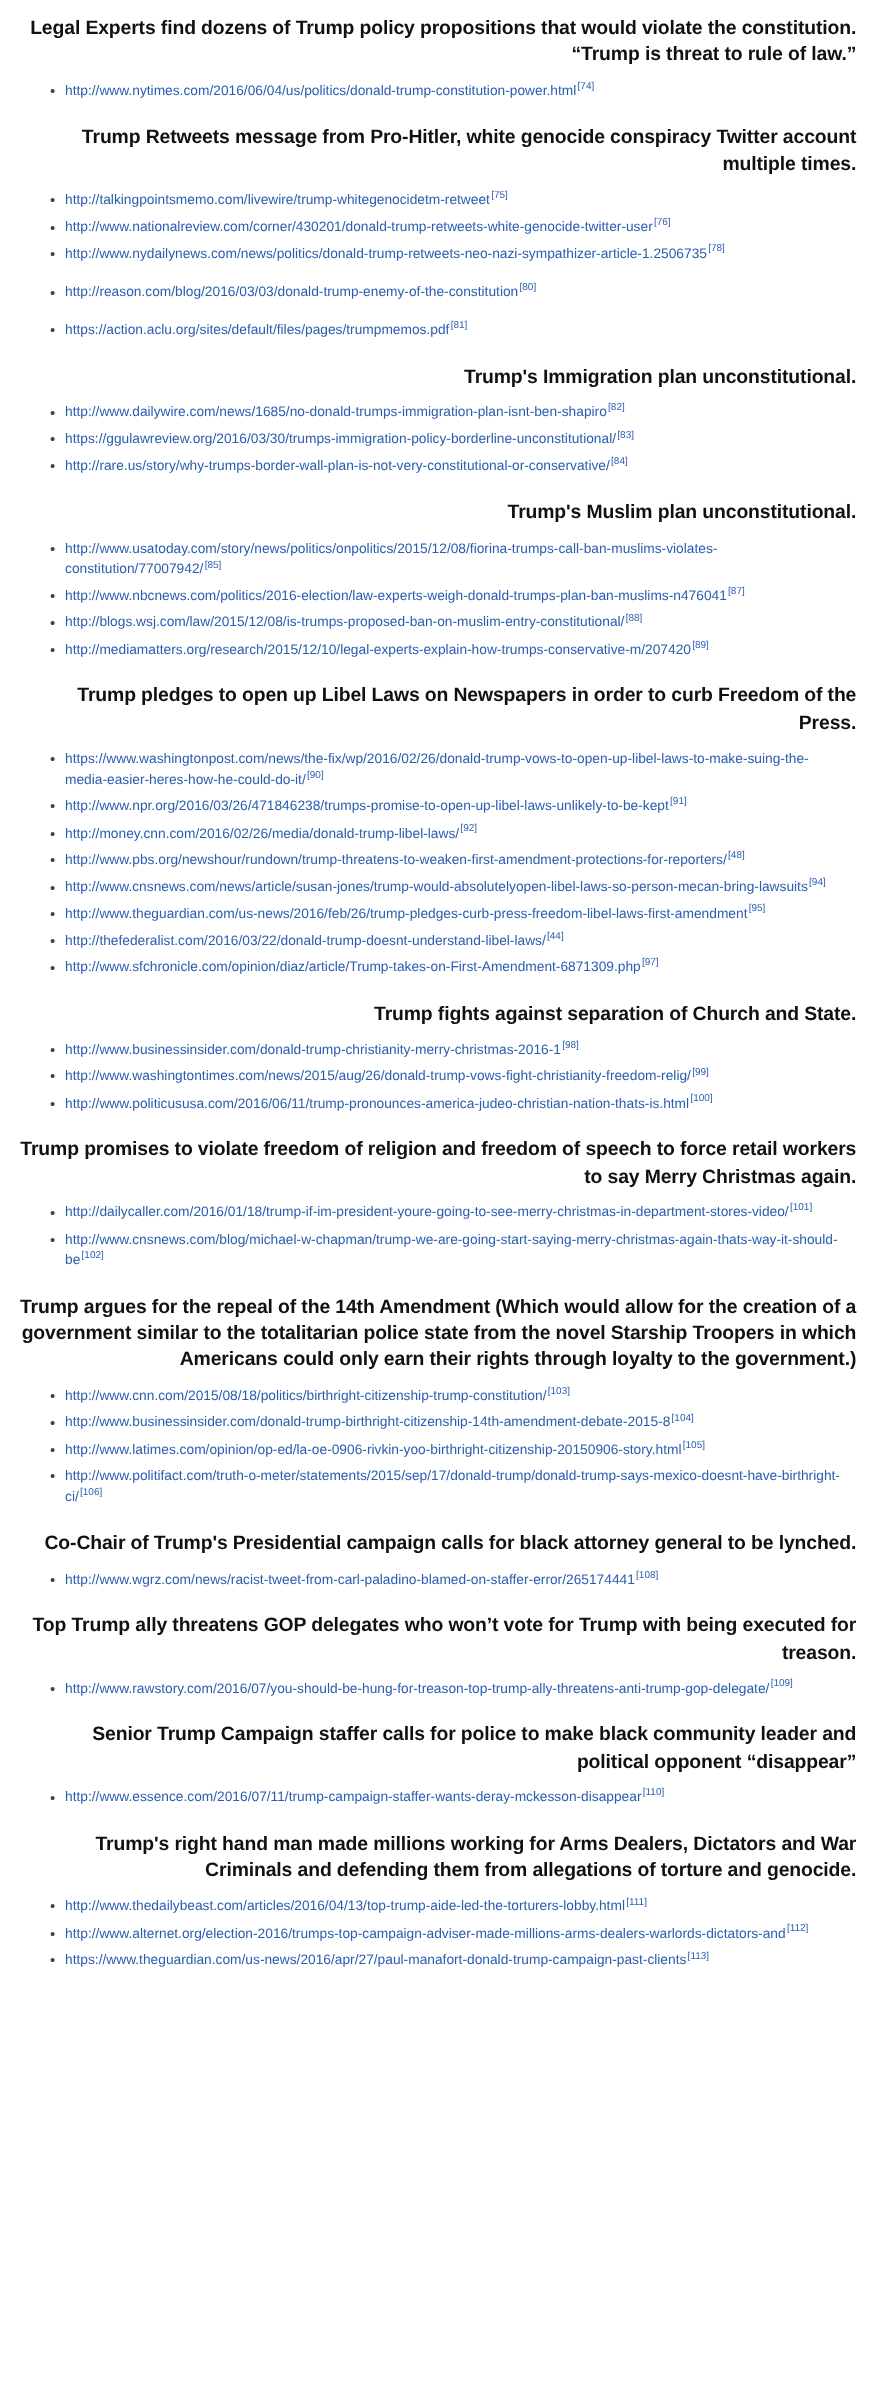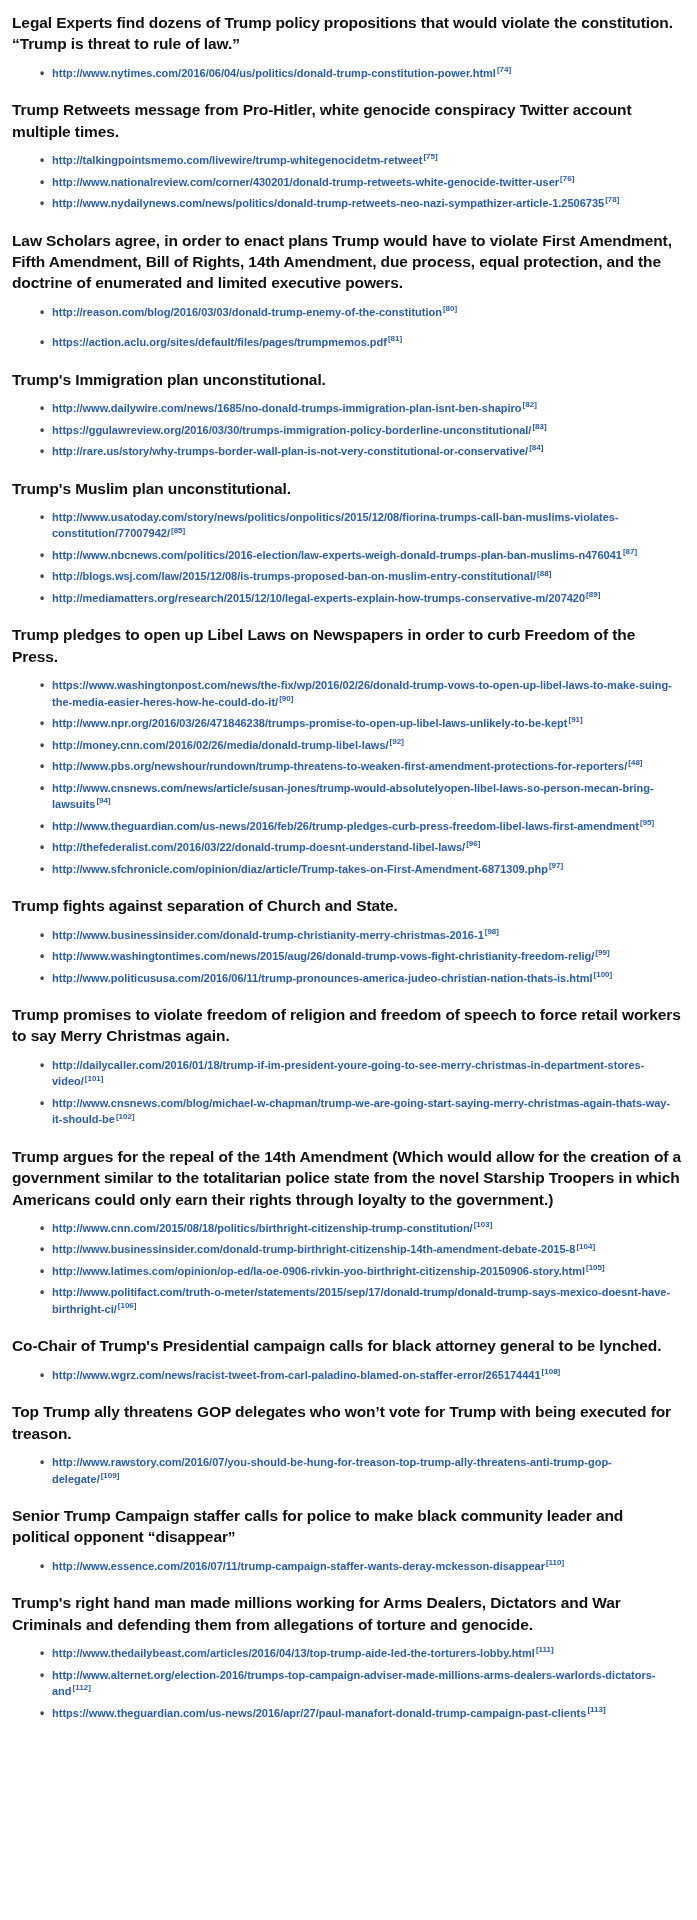--- a/index.html
+++ b/index.html
@@ -21,38 +21,38 @@
   .section {
     margin: 0 0 4px 0;
   }
   h3.heading {
     font-size: 15.5px;
     line-height: 1.38;
     font-weight: bold;
     color: #111111;
     margin: 18px 0 10px 0;
     letter-spacing: -0.1px;
+    text-align: right;
   }
   .section:first-child h3.heading {
     margin-top: 2px;
   }
   ul.links {
     list-style: none;
     margin: 0 0 14px 0;
     padding: 0 0 0 28px;
   }
   ul.links li {
     position: relative;
     font-size: 11px;
     line-height: 1.5;
     margin: 0 12px 5px 0;
     padding-left: 12px;
     color: #2a5db0;
     word-break: break-word;
-    font-weight: bold;
   }
   ul.links li:before {
     content: "\2022";
     position: absolute;
     left: 0;
     top: -1px;
     color: #444444;
     font-size: 12px;
   }
   a.ref {
@@ -81,21 +81,20 @@
     </div>
     <div class="section">
       <h3 class="heading">Trump Retweets message from Pro-Hitler, white genocide conspiracy Twitter account multiple times.</h3>
       <ul class="links">
         <li class="link-item"><a class="ref" href="#">http://talkingpointsmemo.com/livewire/trump-whitegenocidetm-retweet</a><sup class="cite">[75]</sup></li>
         <li class="link-item"><a class="ref" href="#">http://www.nationalreview.com/corner/430201/donald-trump-retweets-white-genocide-twitter-user</a><sup class="cite">[76]</sup></li>
         <li class="link-item"><a class="ref" href="#">http://www.nydailynews.com/news/politics/donald-trump-retweets-neo-nazi-sympathizer-article-1.2506735</a><sup class="cite">[78]</sup></li>
       </ul>
     </div>
     <div class="section">
-      <h3 class="heading">Law Scholars agree, in order to enact plans Trump would have to violate First Amendment, Fifth Amendment, Bill of Rights, 14th Amendment, due process, equal protection, and the doctrine of enumerated and limited executive powers.</h3>
       <ul class="links">
         <li class="link-item"><a class="ref" href="#">http://reason.com/blog/2016/03/03/donald-trump-enemy-of-the-constitution</a><sup class="cite">[80]</sup></li>
       </ul>
     </div>
     <div class="section">
       <ul class="links">
         <li class="link-item"><a class="ref" href="#">https://action.aclu.org/sites/default/files/pages/trumpmemos.pdf</a><sup class="cite">[81]</sup></li>
       </ul>
     </div>
     <div class="section">
@@ -117,21 +116,21 @@
     </div>
     <div class="section">
       <h3 class="heading">Trump pledges to open up Libel Laws on Newspapers in order to curb Freedom of the Press.</h3>
       <ul class="links">
         <li class="link-item"><a class="ref" href="#">https://www.washingtonpost.com/news/the-fix/wp/2016/02/26/donald-trump-vows-to-open-up-libel-laws-to-make-suing-the-media-easier-heres-how-he-could-do-it/</a><sup class="cite">[90]</sup></li>
         <li class="link-item"><a class="ref" href="#">http://www.npr.org/2016/03/26/471846238/trumps-promise-to-open-up-libel-laws-unlikely-to-be-kept</a><sup class="cite">[91]</sup></li>
         <li class="link-item"><a class="ref" href="#">http://money.cnn.com/2016/02/26/media/donald-trump-libel-laws/</a><sup class="cite">[92]</sup></li>
         <li class="link-item"><a class="ref" href="#">http://www.pbs.org/newshour/rundown/trump-threatens-to-weaken-first-amendment-protections-for-reporters/</a><sup class="cite">[48]</sup></li>
         <li class="link-item"><a class="ref" href="#">http://www.cnsnews.com/news/article/susan-jones/trump-would-absolutelyopen-libel-laws-so-person-mecan-bring-lawsuits</a><sup class="cite">[94]</sup></li>
         <li class="link-item"><a class="ref" href="#">http://www.theguardian.com/us-news/2016/feb/26/trump-pledges-curb-press-freedom-libel-laws-first-amendment</a><sup class="cite">[95]</sup></li>
-        <li class="link-item"><a class="ref" href="#">http://thefederalist.com/2016/03/22/donald-trump-doesnt-understand-libel-laws/</a><sup class="cite">[96]</sup></li>
+        <li class="link-item"><a class="ref" href="#">http://thefederalist.com/2016/03/22/donald-trump-doesnt-understand-libel-laws/</a><sup class="cite">[44]</sup></li>
         <li class="link-item"><a class="ref" href="#">http://www.sfchronicle.com/opinion/diaz/article/Trump-takes-on-First-Amendment-6871309.php</a><sup class="cite">[97]</sup></li>
       </ul>
     </div>
     <div class="section">
       <h3 class="heading">Trump fights against separation of Church and State.</h3>
       <ul class="links">
         <li class="link-item"><a class="ref" href="#">http://www.businessinsider.com/donald-trump-christianity-merry-christmas-2016-1</a><sup class="cite">[98]</sup></li>
         <li class="link-item"><a class="ref" href="#">http://www.washingtontimes.com/news/2015/aug/26/donald-trump-vows-fight-christianity-freedom-relig/</a><sup class="cite">[99]</sup></li>
         <li class="link-item"><a class="ref" href="#">http://www.politicususa.com/2016/06/11/trump-pronounces-america-judeo-christian-nation-thats-is.html</a><sup class="cite">[100]</sup></li>
       </ul>

